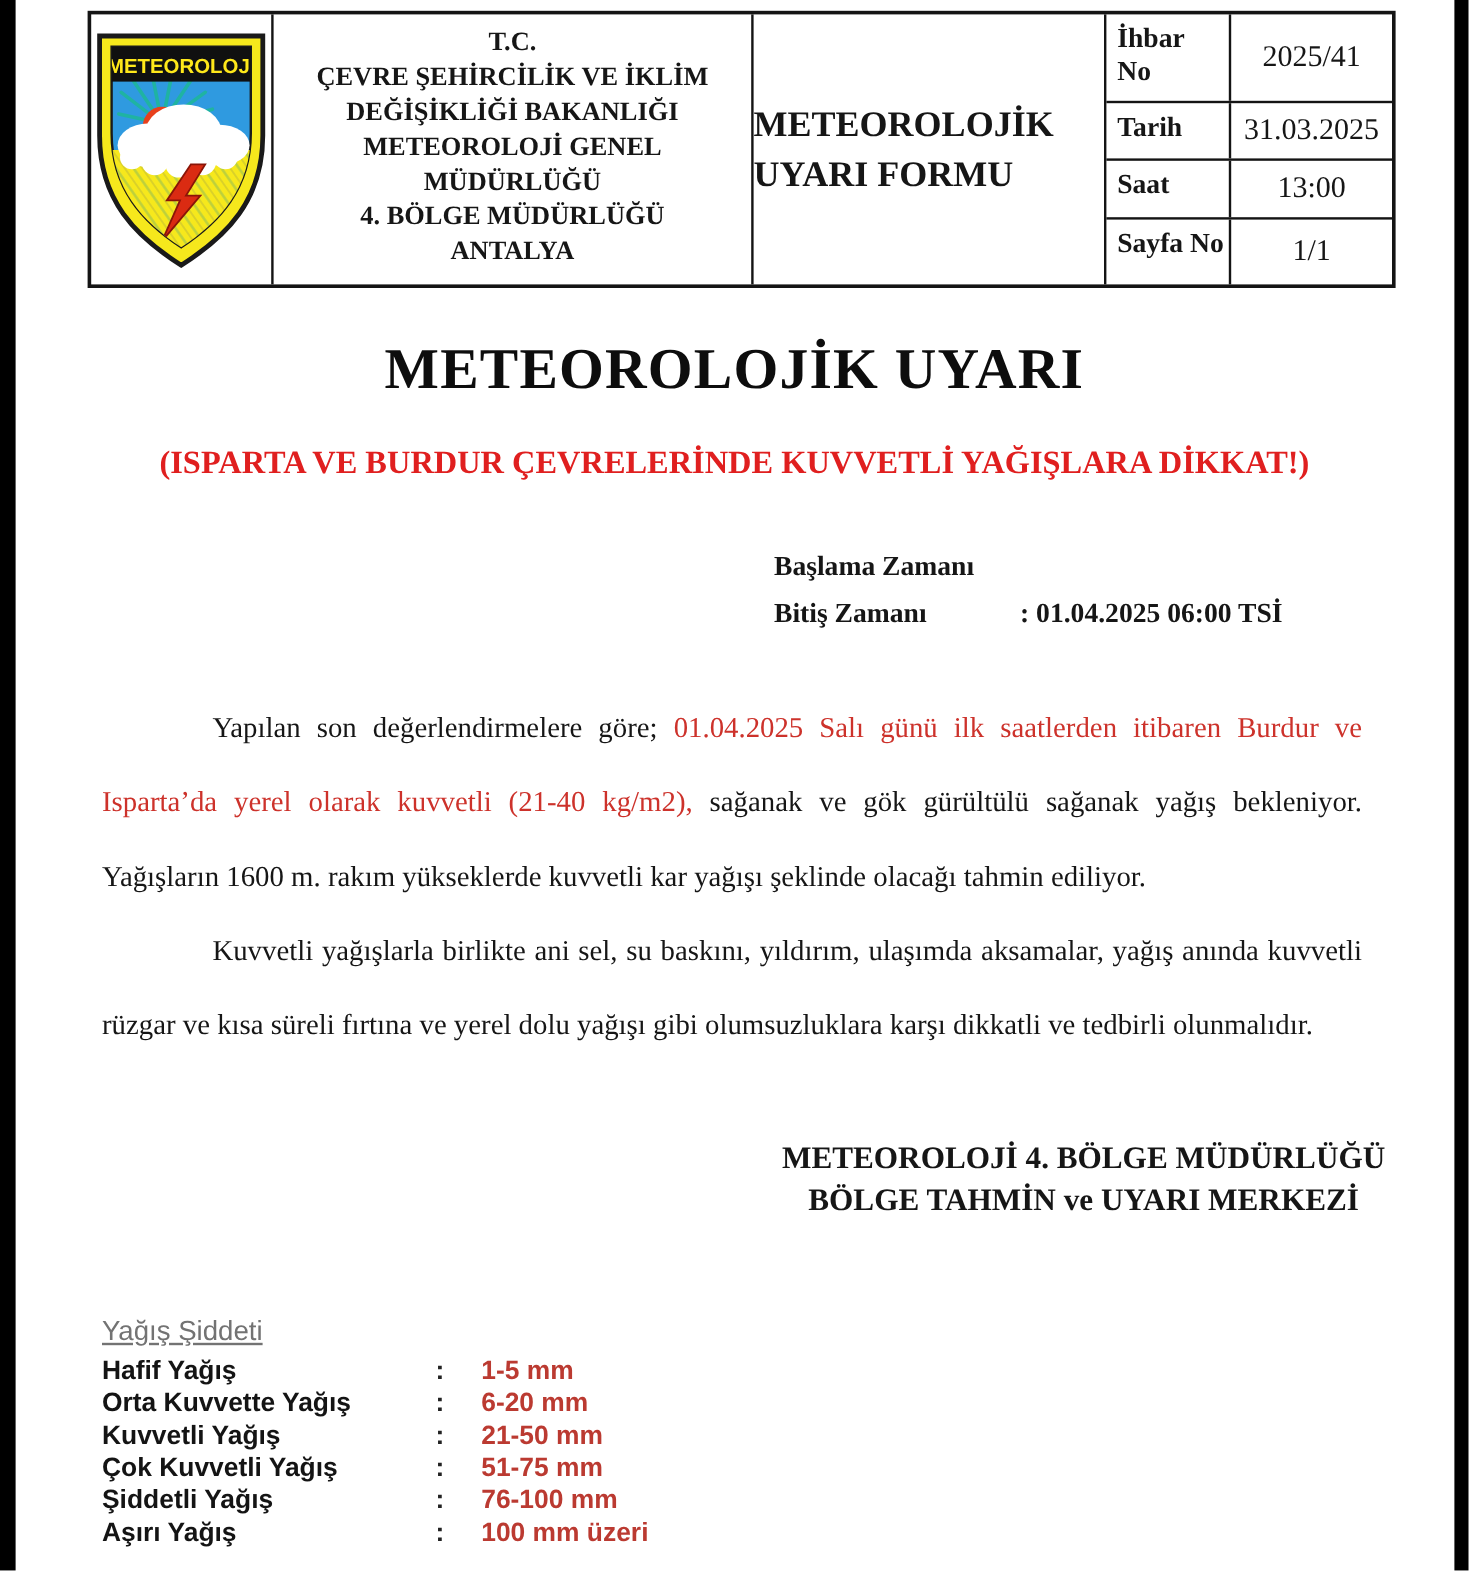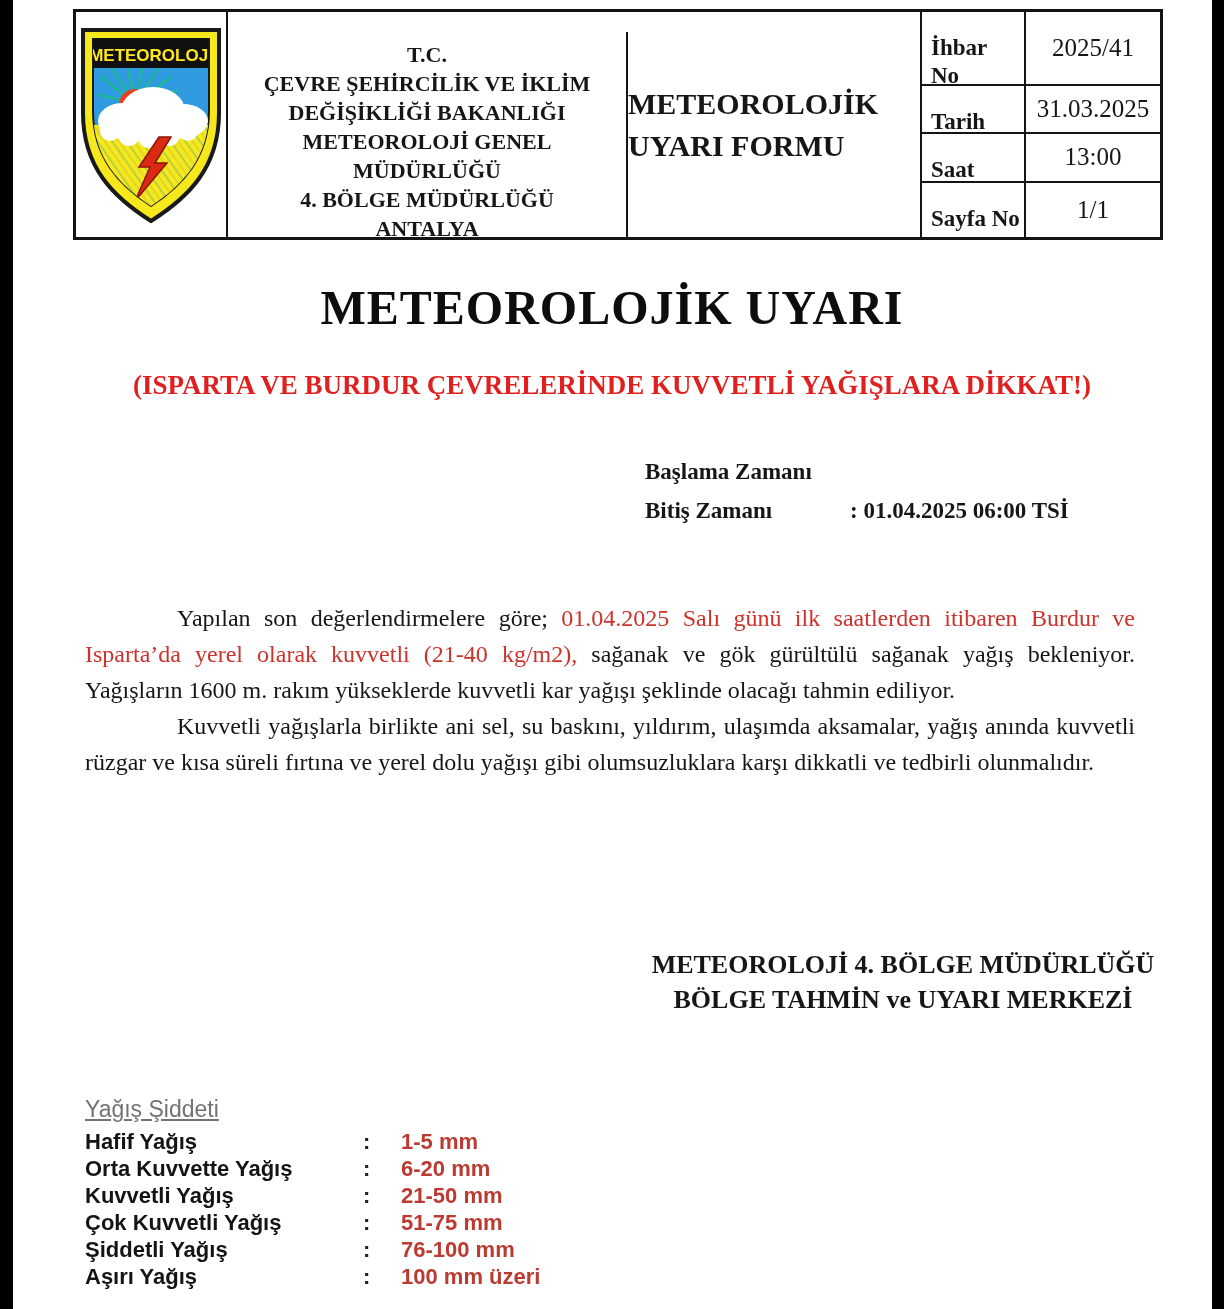--- a/index.html
+++ b/index.html
@@ -22,37 +22,36 @@
     display:flex;
     border:3px solid #141414;
     box-sizing:border-box;
     background:#fff;
   }
   .ht-cell{box-sizing:border-box;border-right:2px solid #141414;}
   .logo-cell{width:152px;display:flex;align-items:center;justify-content:center;}
   .agency-cell{
     width:400px;text-align:center;font-weight:bold;font-size:22px;line-height:29px;
     padding-top:8px;
-    margin-top:20px;
   }
   .formtitle-cell{
     width:294px;display:flex;flex-direction:column;align-items:flex-start;justify-content:center;
     font-weight:bold;font-size:30px;line-height:42px;text-align:center;
   }
   .meta-table{flex:1;display:flex;flex-direction:column;border-right:none;}
   .meta-row{display:flex;border-bottom:2px solid #141414;box-sizing:border-box;}
   .meta-row:last-child{border-bottom:none;}
   .meta-row-0{height:33%;}
   .meta-row-1{height:21%;}
   .meta-row-2{height:22%;}
   .meta-row-3{height:24%;}
   .meta-label{
     width:104px;box-sizing:border-box;border-right:2px solid #141414;
     font-weight:bold;font-size:23px;line-height:28px;
-    padding:22px 4px 0 9px;
+    padding:6px 4px 0 9px;
   }
   .meta-value{
     flex:1;display:flex;align-items:center;justify-content:center;
     font-size:25px;
   }
 
   
   .title{
     position:absolute;left:0;top:280px;width:1224px;margin:0;
     text-align:center;font-size:48px;font-weight:bold;color:#0d0d0d;
@@ -64,22 +63,22 @@
   }
 
   
   .times{position:absolute;left:645px;top:452px;font-size:23px;font-weight:bold;}
   .time-row{display:flex;line-height:39px;}
   .time-label{width:205px;}
   .time-value{white-space:pre;}
 
   
   .body-text{
-    position:absolute;left:85px;top:600px;width:1050px;
-    font-size:24px;line-height:36px;text-align:justify;
+    position:absolute;left:85px;top:576px;width:1050px;
+    font-size:24px;line-height:62px;text-align:justify;
   }
   .body-text p{margin:0;text-indent:92px;}
   .red-inline{color:#cd322b;}
 
   
   .signature{
     position:absolute;left:603px;top:947px;width:600px;
     text-align:center;font-weight:bold;font-size:26px;line-height:35px;
   }
 

